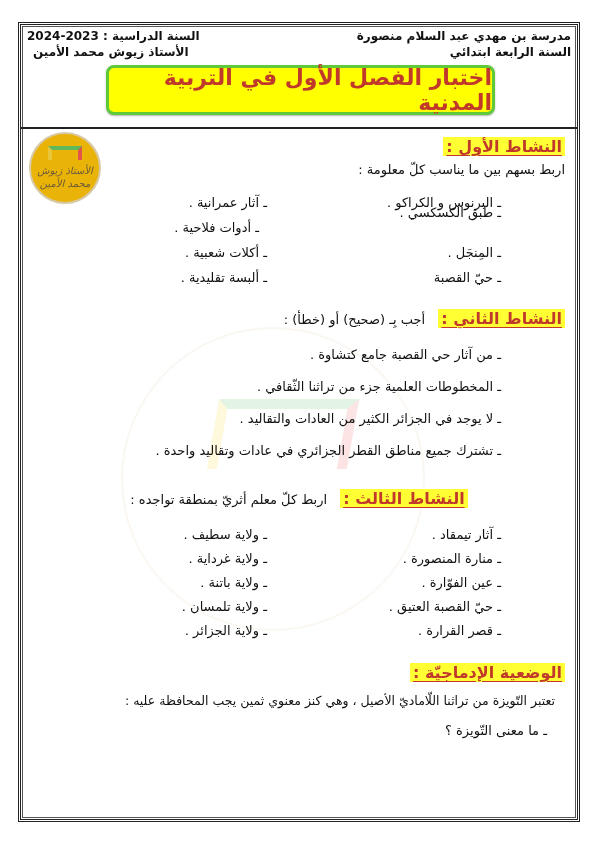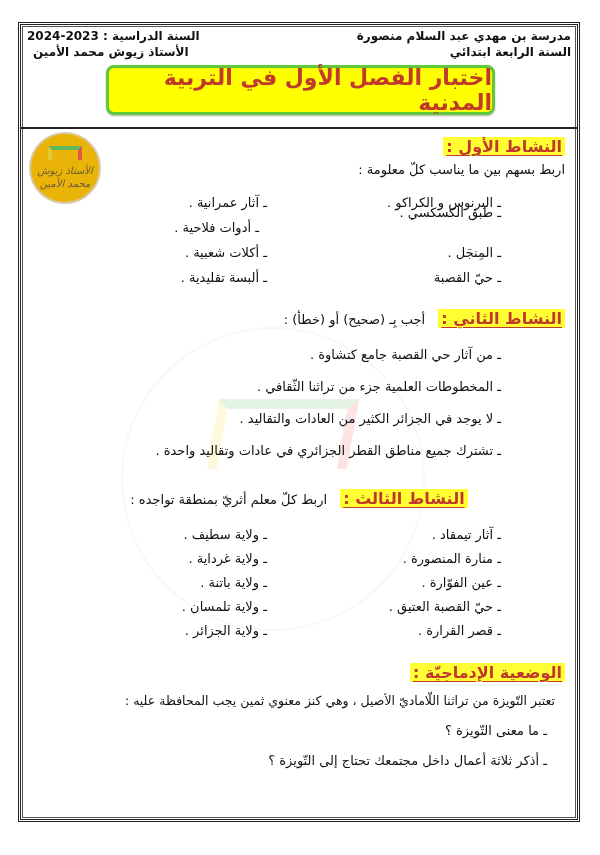--- a/index.html
+++ b/index.html
@@ -118,15 +118,14 @@
     <div class="row" style="right:310px; top:424px;">ـ ولاية غرداية .</div>
     <div class="row" style="right:310px; top:448px;">ـ ولاية باتنة .</div>
     <div class="row" style="right:310px; top:472px;">ـ ولاية تلمسان .</div>
     <div class="row" style="right:310px; top:496px;">ـ ولاية الجزائر .</div>
 
     <div class="block" style="top:536px;">
       <div><span class="section-title">الوضعية الإدماجيّة :</span></div>
     </div>
     <div class="row" style="right:22px; top:566px; font-size:12.5px;">تعتبر التّويزة من تراثنا اللّاماديّ الأصيل ، وهي كنز معنوي ثمين يجب المحافظة عليه :</div>
     <div class="row" style="right:30px; top:596px;">ـ  ما معنى التّويزة ؟</div>
-    <div class="row" style="right:30px; top:626px;">ـ  أذكر ثلاثة أعمال داخل مجتمعك تحتاج إلى التّويزة ؟</div>
   </div>
 </div>
 
 </body></html>

